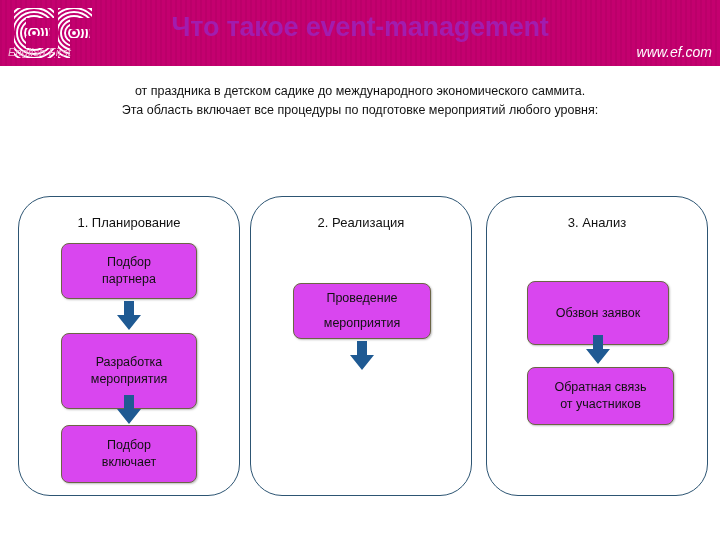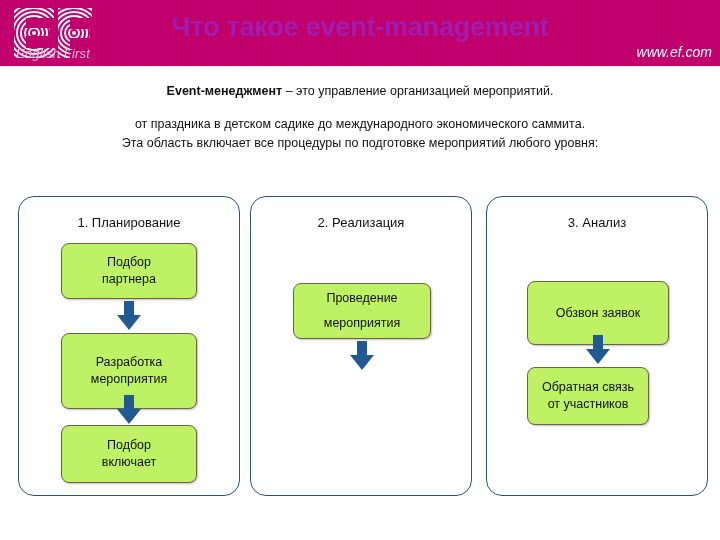--- a/index.html
+++ b/index.html
@@ -37,25 +37,25 @@
   #logo {
     position: absolute;
     left: 4px; top: 2px;
     width: 92px;
     height: 60px;
     z-index: 3;
   }
   #logo svg { display:block; }
   #logo-caption {
     position: absolute;
-    left: 16px;
+    left: 8px;
     top: 46px;
     font-family: "Liberation Sans", sans-serif;
     font-style: italic;
-    font-size: 13px;
+    font-size: 11px;
     color: #f2b8d6;
     letter-spacing: .2px;
     z-index: 4;
     white-space: nowrap;
     text-align: right;
   }
 
   #page-title {
     position: absolute;
     left: 100px;
@@ -104,21 +104,21 @@
     left: 0;
     top: 196px;
     width: 720px;
     height: 302px;
   }
   .stage {
     position: absolute;
     top: 0;
     height: 300px;
     border: 1.4px solid #2d5573;
-    border-radius: 16px;
+    border-radius: 32px;
     background: #ffffff;
     box-sizing: border-box;
   }
   .stage-1 { left: 18px;  width: 222px; }
   .stage-2 { left: 250px; width: 222px; }
   .stage-3 { left: 486px; width: 222px; }
 
   .stage-title {
     position: absolute;
     left: 0;
@@ -126,21 +126,21 @@
     top: 18px;
     text-align: center;
     font-size: 13px;
     color: #111111;
     white-space: nowrap;
   }
 
   .node {
     position: absolute;
     box-sizing: border-box;
-    background: #bef264;
+    background: #d946ef;
     border: 1px solid #6b6545;
     border-radius: 8px;
     box-shadow: 1px 1px 2px rgba(0,0,0,.25);
     display: flex;
     flex-direction: column;
     align-items: center;
     justify-content: center;
     text-align: center;
     font-size: 12.5px;
     line-height: 17px;
@@ -195,23 +195,20 @@
       </g>
     </g>
   </svg>
 </div>
 <div id="logo-caption">English First</div>
 
 <div id="page-title">Что такое event-management</div>
 <div id="site-url">www.ef.com</div>
 
 <div id="intro">
-  <div class="intro-line intro-lead">
-    <span class="bold">Event-менеджмент</span><span> – это управление организацией мероприятий.</span>
-  </div>
   <div class="intro-line">от праздника в детском садике до международного экономического саммита.</div>
   <div class="intro-line">Эта область включает все процедуры по подготовке мероприятий любого уровня:</div>
 </div>
 
 <div id="stages">
 
   <div class="stage stage-1">
     <div class="stage-title">1. Планирование</div>
 
     <div class="node" style="left:42px; top:46px; width:136px; height:56px;">
@@ -264,19 +261,19 @@
     <div class="node" style="left:40px; top:84px; width:142px; height:64px;">
       <span>Обзвон заявок</span>
     </div>
 
     <div class="arrow" style="left:98px; top:138px;">
       <svg width="26" height="30" viewBox="0 0 26 30">
           <polygon points="8,0 18,0 18,14 25,14 13,29 1,14 8,14" fill="#1f5a93"></polygon>
         </svg>
     </div>
 
-    <div class="node" style="left:40px; top:170px; width:122px; height:58px;">
+    <div class="node" style="left:40px; top:170px; width:147px; height:58px;">
       <span>Обратная связь</span>
       <span>от участников</span>
     </div>
   </div>
 
 </div>
 
 </body></html>

